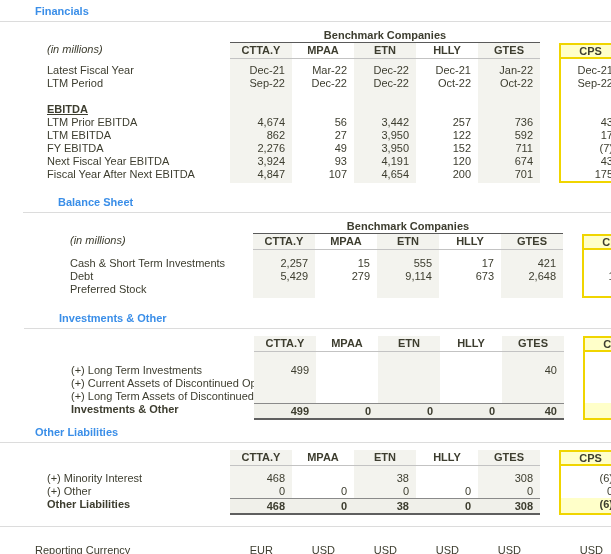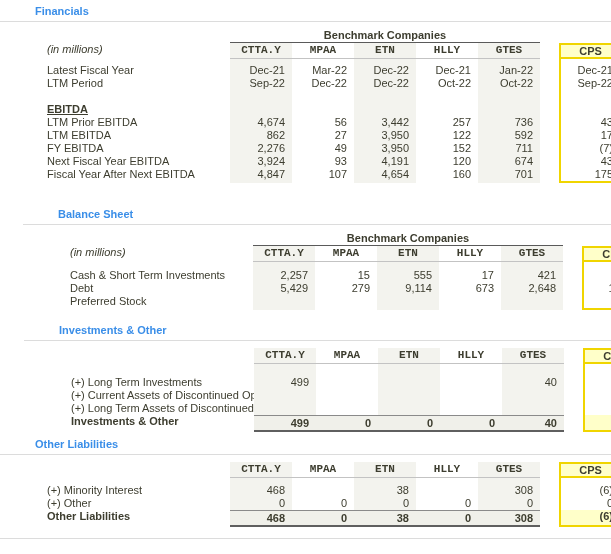--- a/index.html
+++ b/index.html
@@ -11,21 +11,21 @@
   }
   .page { width:611px; height:554px; padding-top:4px; overflow:hidden; }
 
   .sec-title {
     font-weight:bold; color:#3a8ee8;
     padding:1px 0 4px 35px;
     border-bottom:1px solid #dcdcdc;
   }
   .sec-body { padding-left:47px; margin-top:7px; }
 
-  #sec0 { margin-bottom:24px; }
+  #sec0 { margin-bottom:12px; }
   #sec1 { margin-bottom:13px;margin-left:23px; }
   #sec2 { margin-bottom:5px;margin-left:24px; }
   #sec3 { margin-bottom:0; }
 
   .grid-row {
     display:grid;
     grid-template-columns:183px 62px 62px 62px 62px 62px 19px 63px;
     min-height:13px; line-height:13px;
   }
   .c { white-space:nowrap; overflow:hidden; }
@@ -36,21 +36,20 @@
   .bench-row { min-height:14px; }
   .bench {
     grid-column:2/7; text-align:center; font-weight:bold;
     border-bottom:1px solid #5a5a5a;
   }
 
   .hdr-row { min-height:16px; }
   .hd {
     text-align:center; font-weight:bold; line-height:15px;
     border-bottom:1px solid #c3c3c3;
-    font-family:Liberation Mono, monospace;
   }
   .ital { font-style:italic; font-weight:normal; }
 
   .cps {
     border-left:2px solid #f0d500; border-right:2px solid #f0d500;
     text-align:right; padding-right:7px;
   }
   .cps-h {
     background:#ffffc9; border:2px solid #f0d500;
     text-align:center; font-weight:bold; line-height:12px; padding-right:0;
@@ -183,21 +182,21 @@
           <div class="c v">120</div>
           <div class="c v stripe">674</div>
           <div class="c"></div>
           <div class="c cps">43</div>
         </div>
         <div class="grid-row">
           <div class="c lab">Fiscal Year After Next EBITDA</div>
           <div class="c v stripe">4,847</div>
           <div class="c v">107</div>
           <div class="c v stripe">4,654</div>
-          <div class="c v">160</div>
+          <div class="c v">200</div>
           <div class="c v stripe">701</div>
           <div class="c"></div>
           <div class="c cps cps-last">175</div>
         </div>
       </div>
   </section>
 
   <section class="sheet-section" id="sec1">
     <div class="sec-title">Balance Sheet</div>
     <div class="sec-body">

